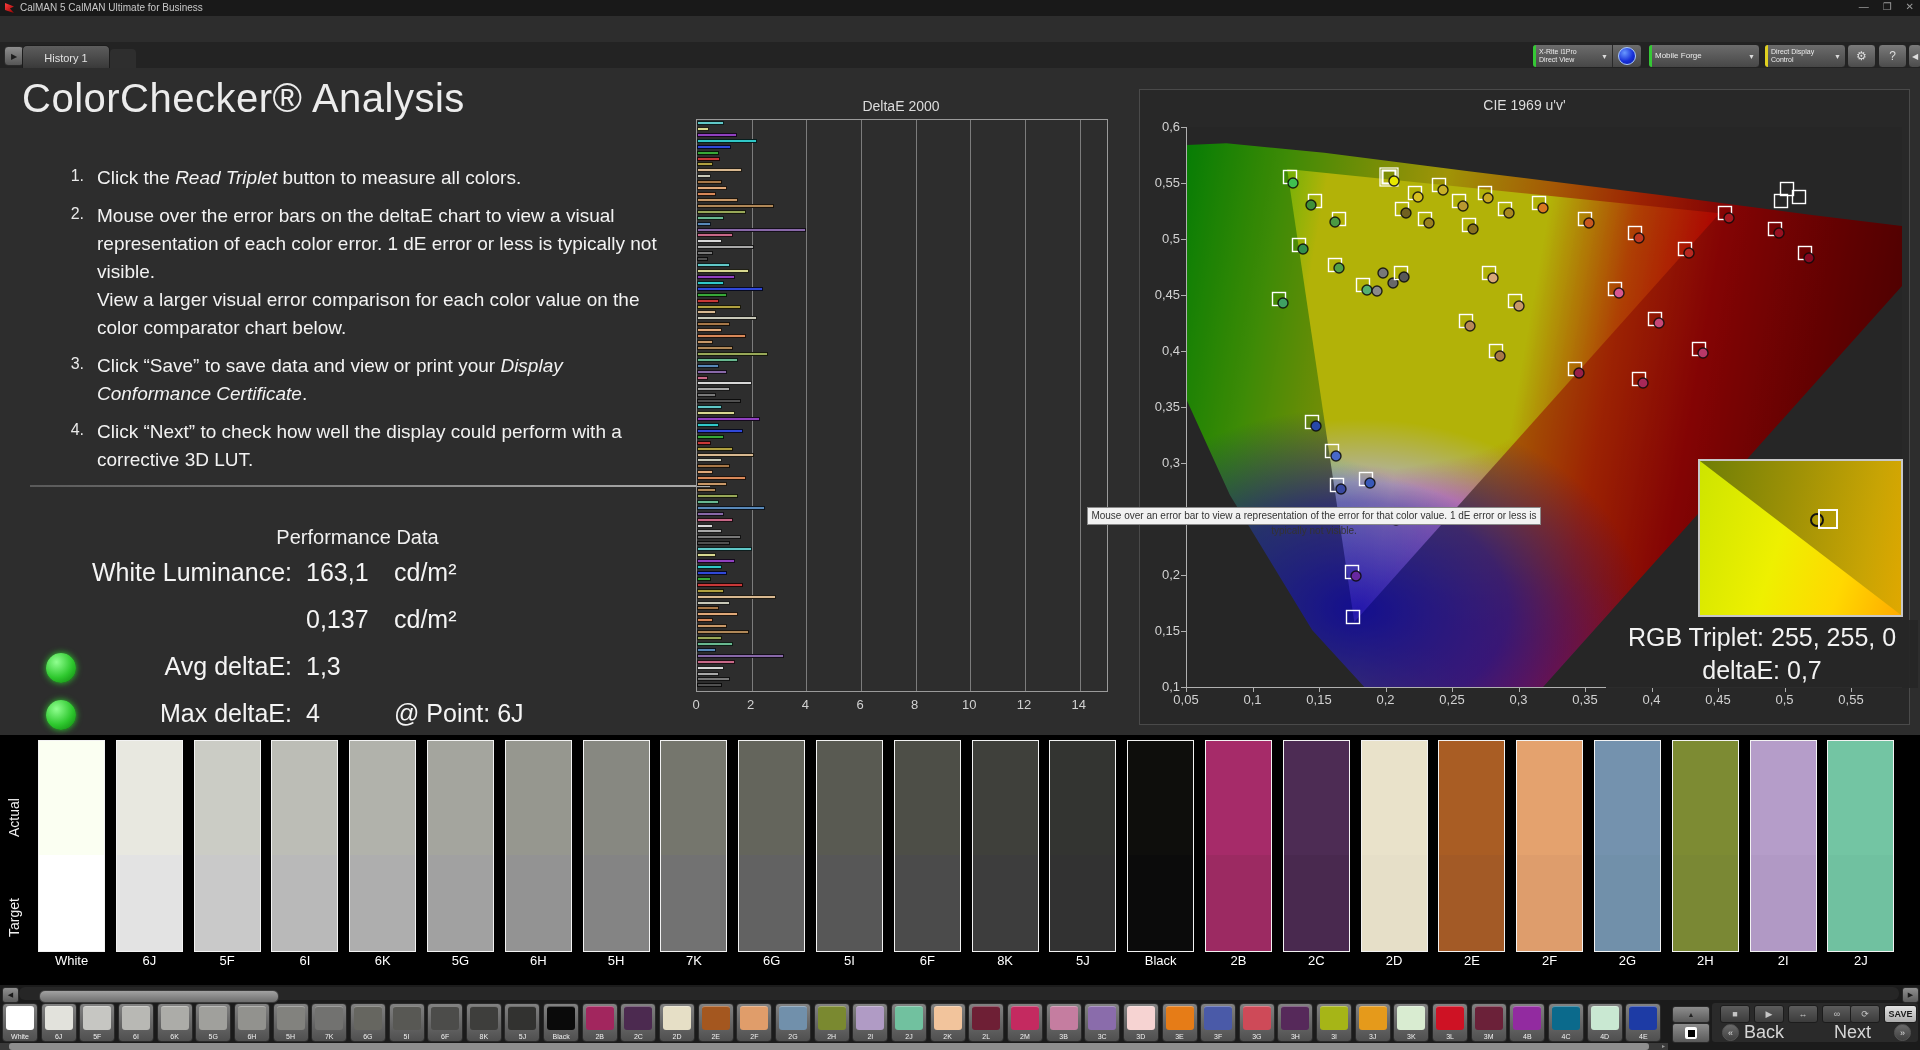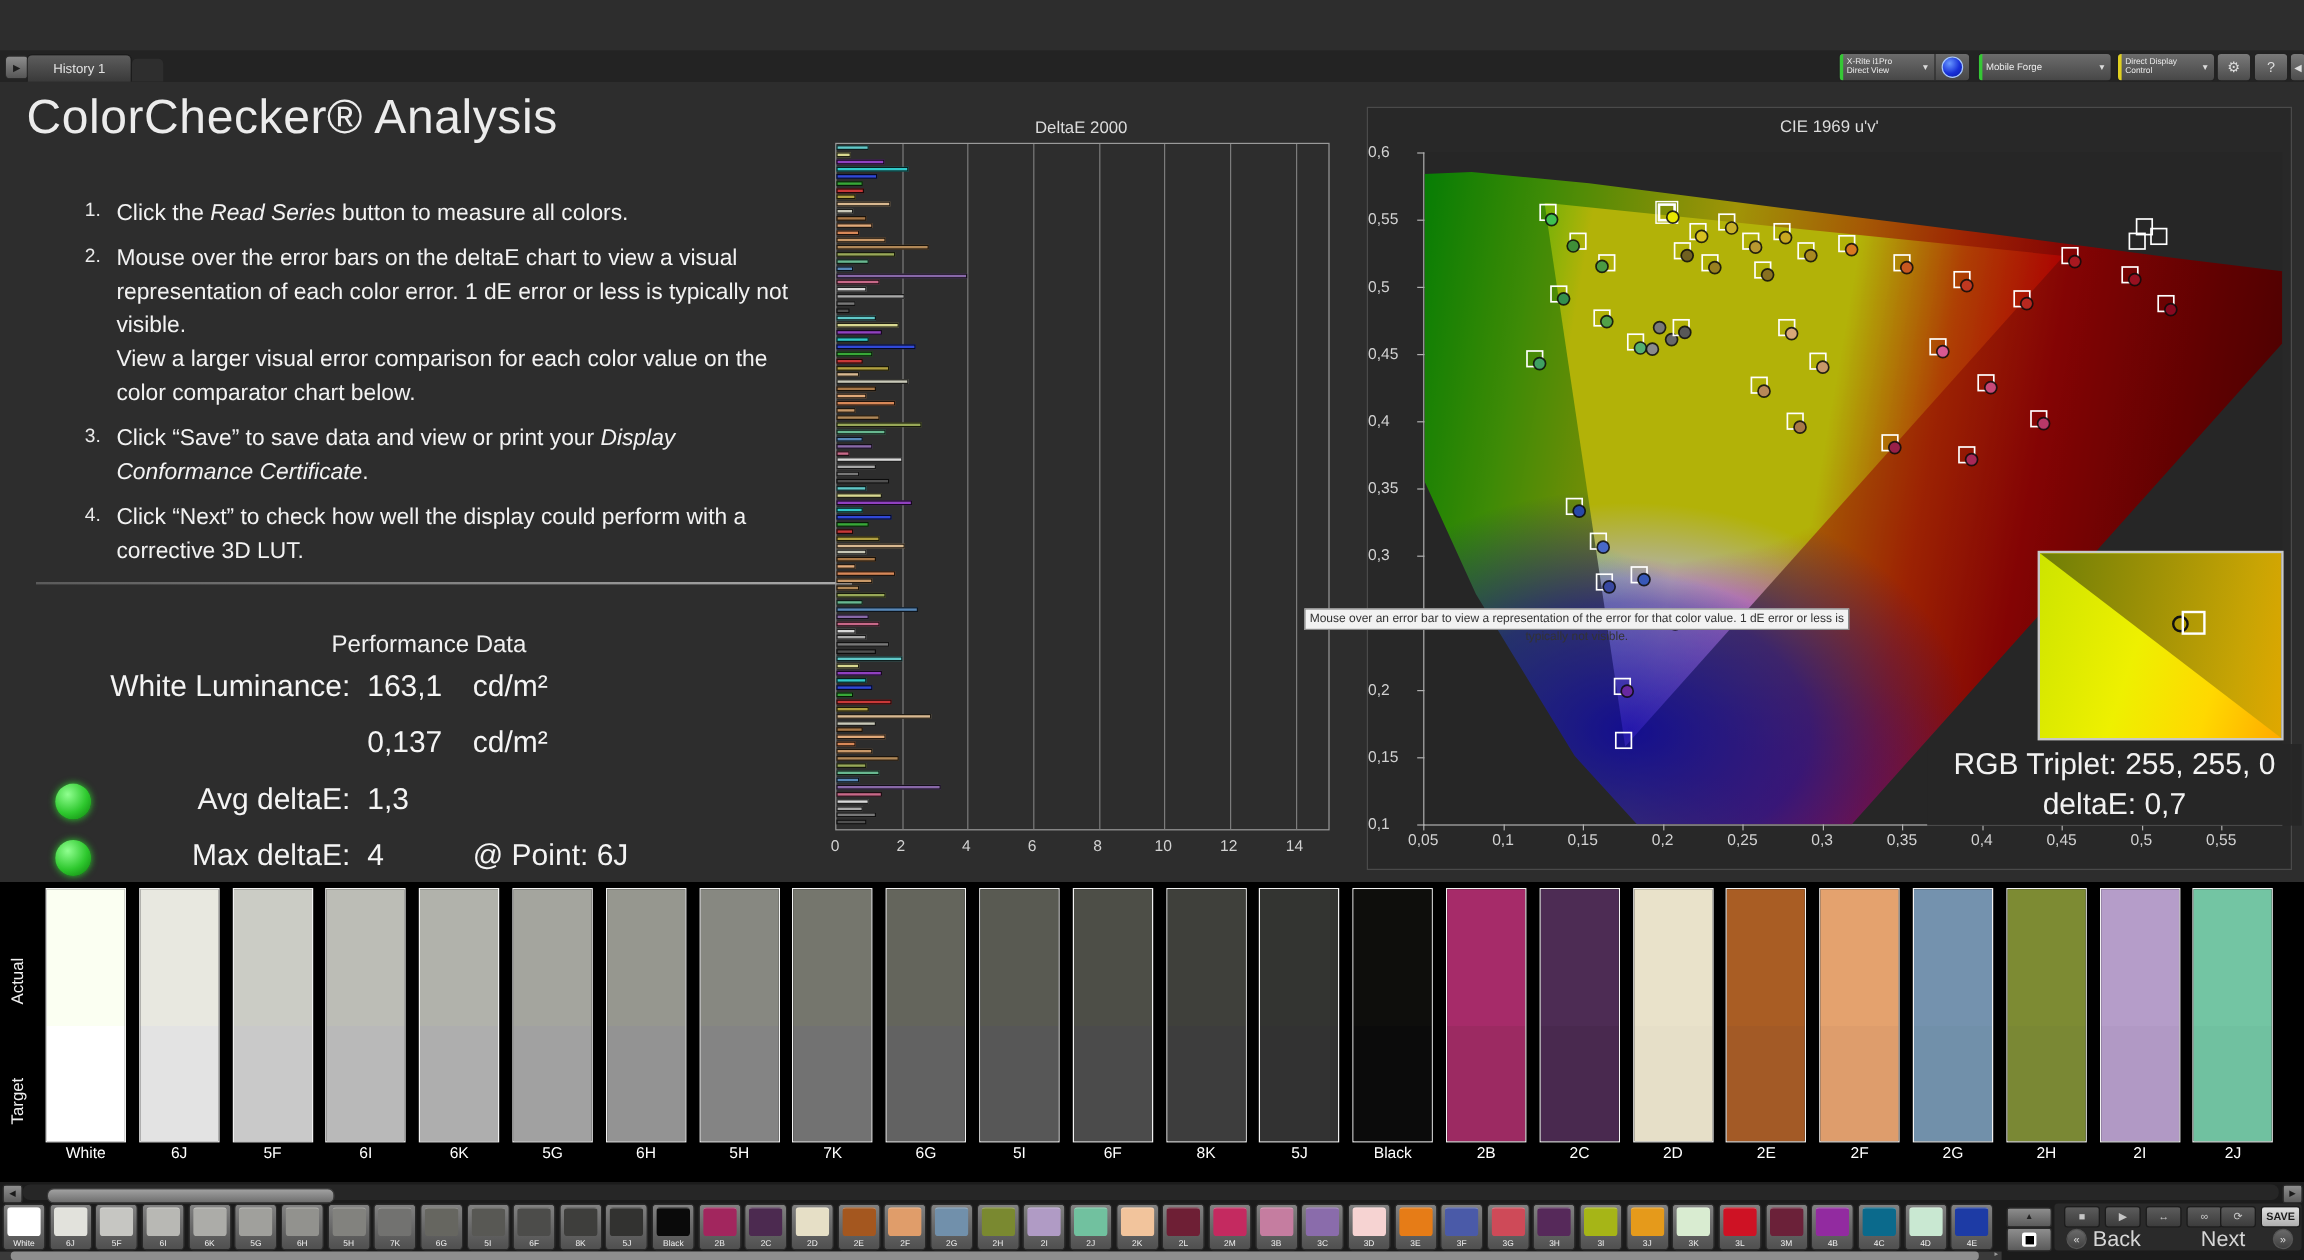--- a/index.html
+++ b/index.html
@@ -74,21 +74,21 @@
             border-left:1px solid #b0b0b0;border-bottom:1px solid #b0b0b0;box-sizing:content-box;}
   .spec-bg{position:absolute;inset:0;
     background:
       radial-gradient(ellipse 55% 50% at 24% 86%, rgba(16,8,224,0.95) 0%, rgba(24,16,224,0.7) 38%, rgba(40,30,224,0) 72%),
       radial-gradient(ellipse 45% 40% at 45% 102%, rgba(190,0,160,0.55) 0%, rgba(190,0,160,0) 60%),
       linear-gradient(100deg,#00b400 0%,#55c800 13%,#b0cc00 25%,#e6d400 33%,#f08000 46%,#e63000 57%,#c40404 68%,#940000 82%,#5e0000 100%);}
   .horseshoe{clip-path:polygon(0% 3.2%,5.5% 2.9%,19.2% 4.6%,39.4% 7.9%,65.9% 12.1%,87.4% 15.7%,100% 17.7%,100% 28.4%,49.8% 100%,24.8% 100%,17.5% 89.8%,6% 65.7%,0% 48.9%);
              filter:brightness(.7) saturate(.95);}
   .gamut-tri{clip-path:polygon(14% 7.5%,74.5% 15.4%,23.4% 88.4%);filter:brightness(2) saturate(1.2);}
   .cie-points{position:absolute;inset:0;}
-  .cie-ylabel{position:absolute;width:40px;text-align:left;font-size:13px;color:#d2d2d2;}
+  .cie-ylabel{position:absolute;width:40px;text-align:right;font-size:13px;color:#d2d2d2;}
   .cie-ytick{position:absolute;width:6px;height:1px;background:#b0b0b0;}
   .cie-xlabel{position:absolute;transform:translateX(-50%);font-size:13px;color:#d2d2d2;}
   .cie-xtick{position:absolute;width:1px;height:5px;background:#b0b0b0;}
   
   .tooltip{position:absolute;left:1087px;top:439px;width:452px;height:16px;z-index:6;
            background:#f2f2f2;border:1px solid #8a8a8a;color:#333;font-size:10px;line-height:15px;text-align:center;}
   .comparator{position:absolute;left:1606px;top:391px;width:312px;z-index:5;}
   .cmp-swatch{position:absolute;left:92px;top:0;width:201px;height:154px;border:2px solid #c8c8c8;
               background:linear-gradient(108deg,#cde400 0%,#eef000 42%,#ffd800 72%,#ffaa00 100%);overflow:hidden;}
   .cmp-olive{position:absolute;inset:0;clip-path:polygon(0 0,100% 0,100% 100%);
@@ -137,20 +137,29 @@
   .bn-label{position:absolute;top:19px;font-size:18px;color:#d6d6d6;}
   .bottombar{position:absolute;left:0;top:58px;width:1668px;height:7px;background:#3a3a3a;}
   .bottombar .thumb{position:absolute;left:9px;top:0;width:1640px;height:7px;background:#8e8e8e;border-radius:3px;}
   .bb-arrow{position:absolute;top:58px;width:9px;height:7px;font-size:6px;color:#999;line-height:7px;text-align:center;}
 </style>
 </head>
 <body>
 
 <div class="app">
 
+  <div class="titlebar">
+    <div class="app-icon"></div>
+    <span class="win-title">CalMAN 5 CalMAN Ultimate for Business</span>
+    <div class="winbtns">
+      <span>—</span>
+      <span>❐</span>
+      <span>✕</span>
+    </div>
+  </div>
 
 
   <div class="tabbar">
     <div class="nav-btn">▶</div>
     <div class="tab">
       <span>History 1</span>
     </div>
     <div class="ghost-tab"></div>
 
     <div class="tb-btn" style="left:1532px;width:108px;">
@@ -185,21 +194,21 @@
     <div class="sq-btn" style="left:1908px;width:12px;">
       <span style="font-size:8px;">◀</span>
     </div>
   </div>
 
   <div class="main">
     <div class="heading">ColorChecker® Analysis</div>
     <div class="instructions" id="instructions">
         <div class="instr-item">
           <span class="instr-num">1.</span>
-          <span class="instr-text"><span>Click the </span><span class="it">Read Series</span><span> button to measure all colors.</span></span>
+          <span class="instr-text"><span>Click the </span><span class="it">Read Triplet</span><span> button to measure all colors.</span></span>
         </div>
         <div class="instr-item">
           <span class="instr-num">2.</span>
           <span class="instr-text"><span>Mouse over the error bars on the deltaE chart to view a visual representation of each color error. 1 dE error or less is typically not visible.
 View a larger visual error comparison for each color value on the color comparator chart below.</span></span>
         </div>
         <div class="instr-item">
           <span class="instr-num">3.</span>
           <span class="instr-text"><span>Click “Save” to save data and view or print your </span><span class="it">Display Conformance Certificate</span><span>.</span></span>
         </div>

